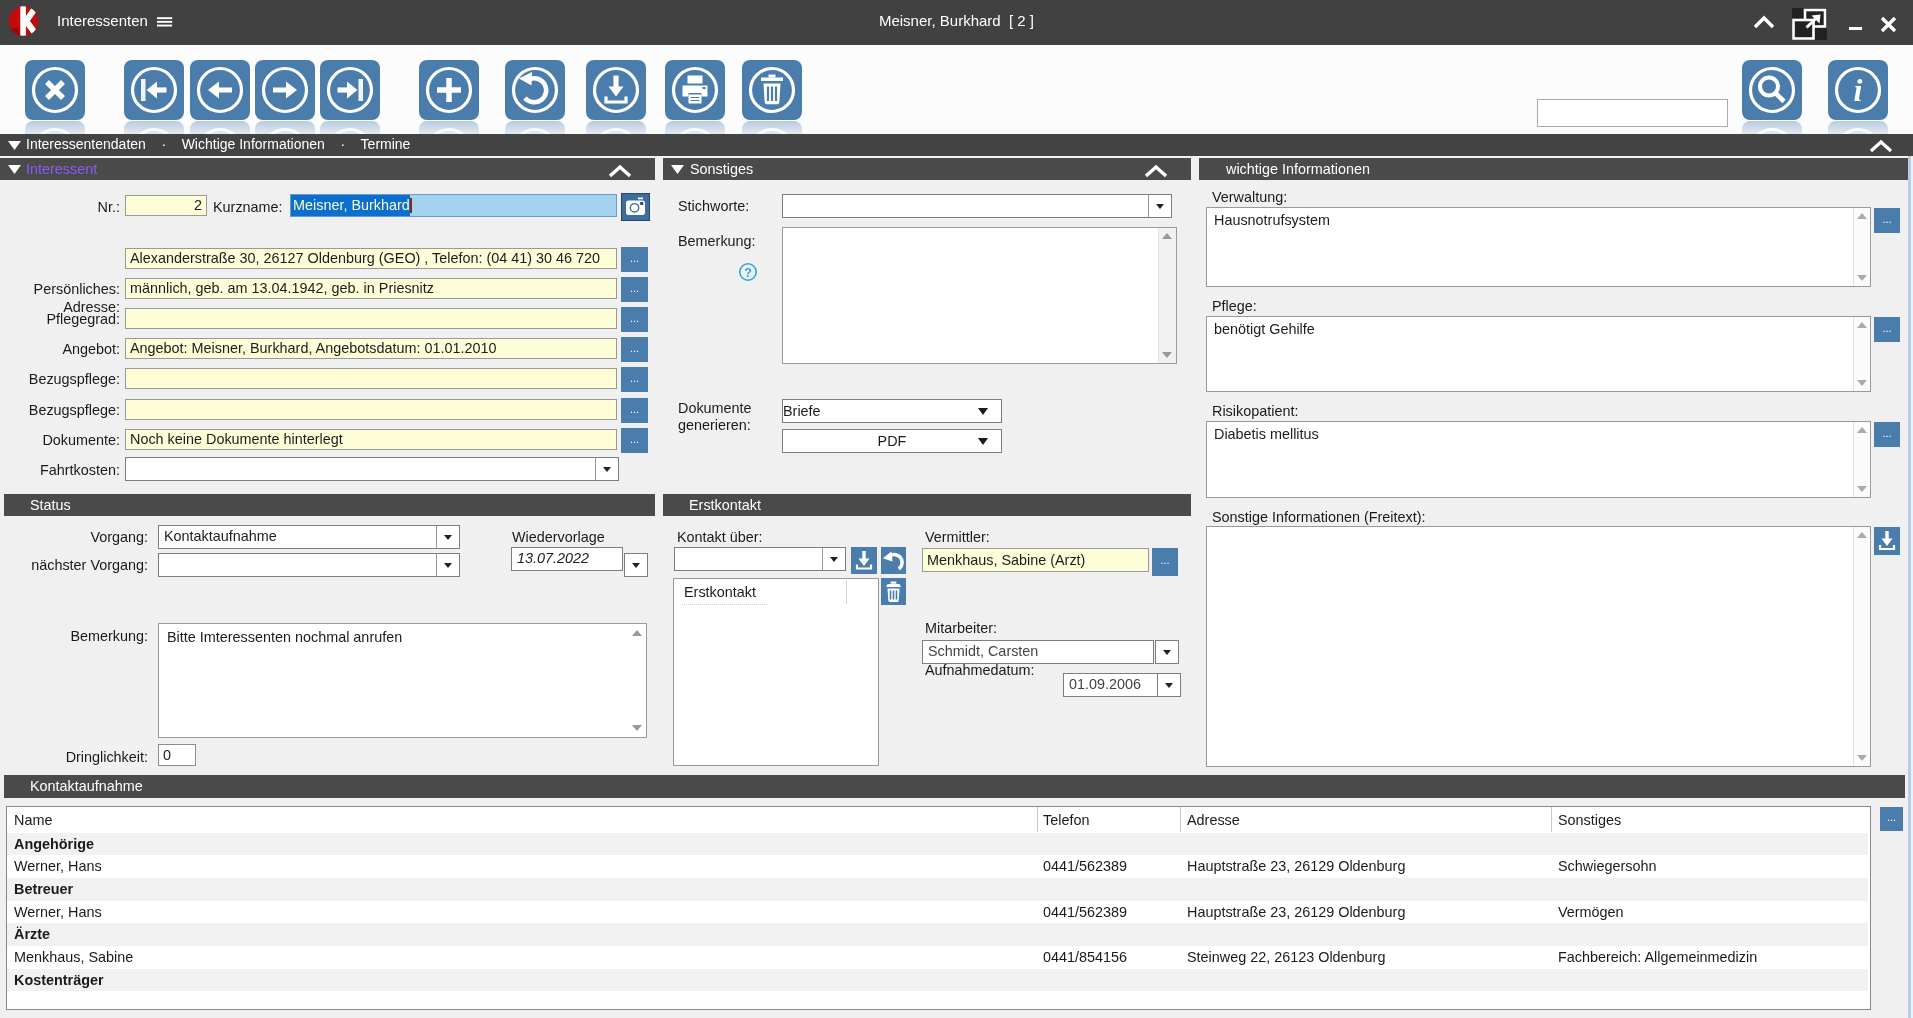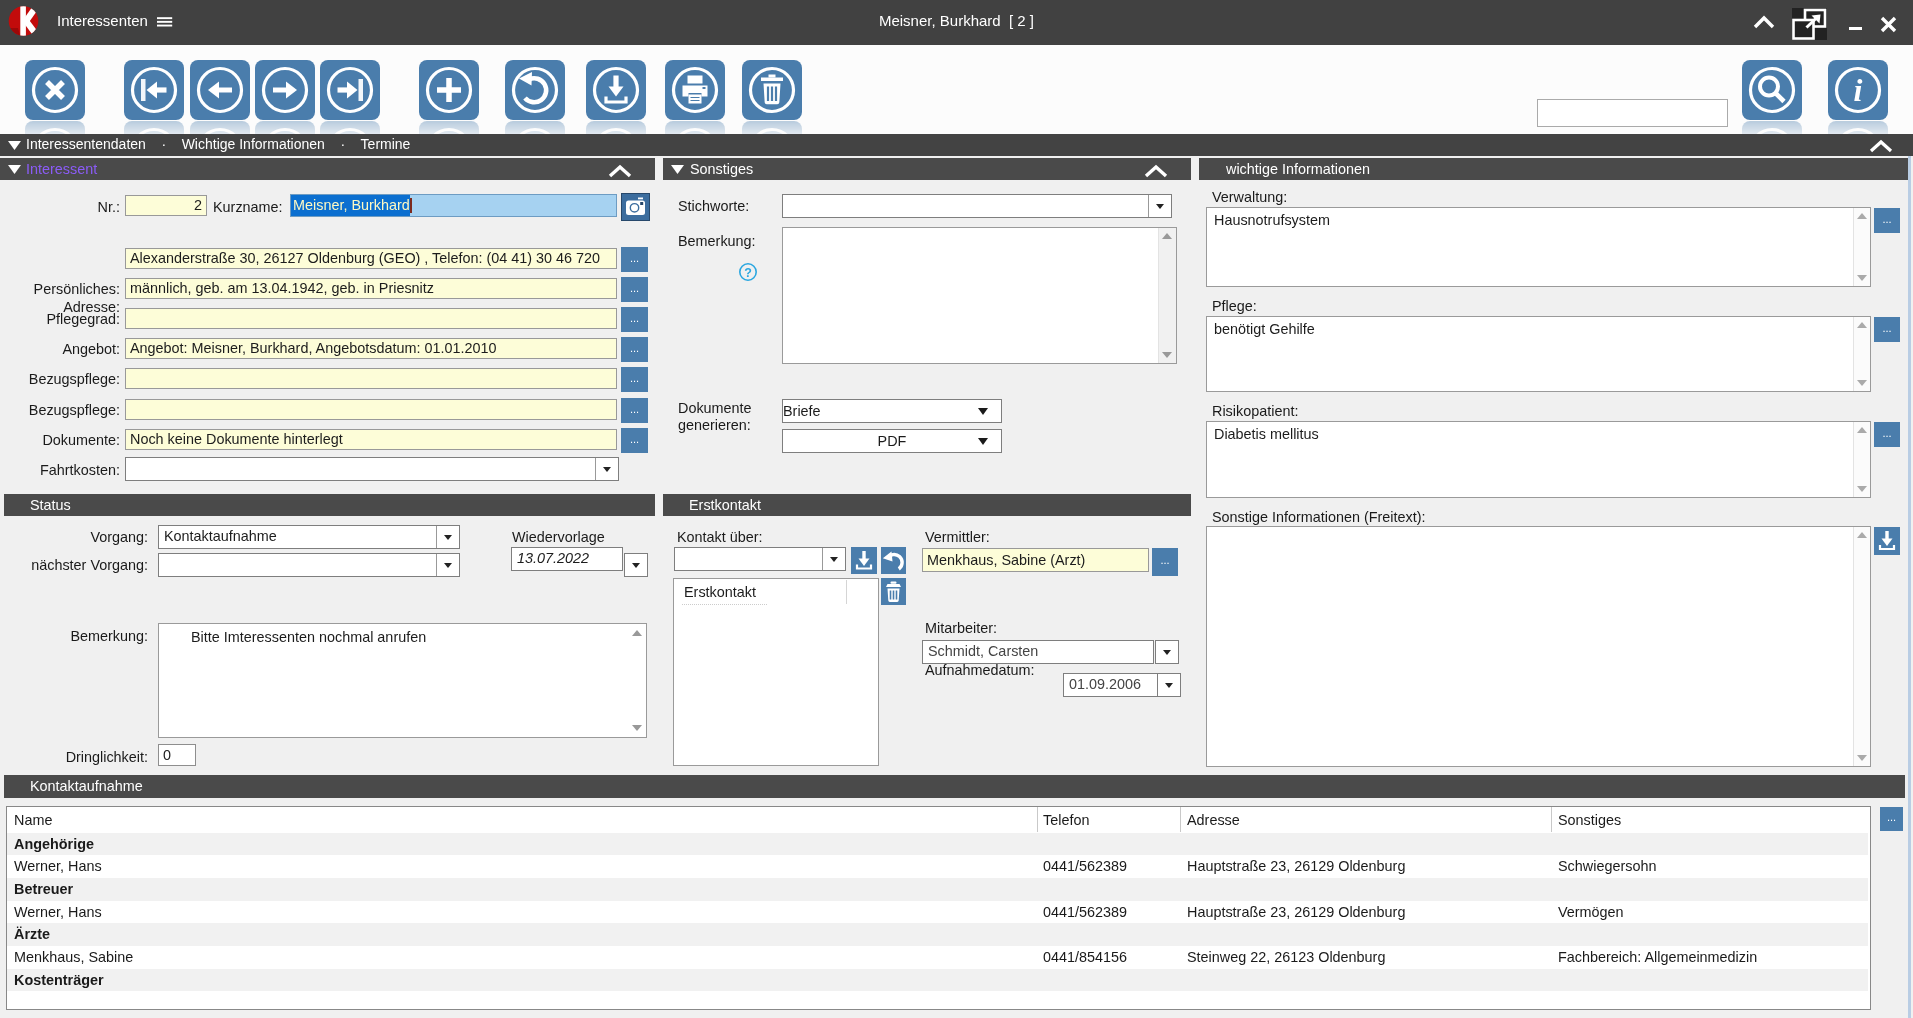--- a/index.html
+++ b/index.html
@@ -290,21 +290,21 @@
       <div class="carr"></div>
     </div>
 <div class="combo" style="left:511px;top:547px;width:110px;height:22px;font-style:italic;">
       <div class="tx">13.07.2022</div>
     </div>
 <div class="combo" style="left:624px;top:553px;width:22px;height:22px;">
       <div class="carr" style="border-left:none;"></div>
     </div>
 <div class="lbl rlbl" style="left:0px;top:628px;width:148px;">Bemerkung:</div>
 <div class="ta" style="left:158px;top:623px;width:487px;height:113px;">
-<div style="position:absolute;left:8px;top:5px;font-size:14.4px;margin-left:24px;">Bitte Imteressenten nochmal anrufen</div>
+<div style="position:absolute;left:8px;top:5px;font-size:14.4px;">Bitte Imteressenten nochmal anrufen</div>
 <div class="sarr up" style="right:4px;top:6px;"></div>
 <div class="sarr dn" style="right:4px;bottom:6px;"></div>
 </div>
 <div class="lbl rlbl" style="left:0px;top:749px;width:148px;">Dringlichkeit:</div>
 <div class="wht" style="left:158px;top:744px;width:28px;height:20px;">0</div>
 </div>
 
 <div class="hdr" style="left:663px;top:158px;width:528px;height:22px;"></div>
 <svg class="abs" style="left:671px;top:164px;" width="14" height="11">
     <path d="M0 1 L13 1 L6.5 10 Z" fill="#fff"></path>

